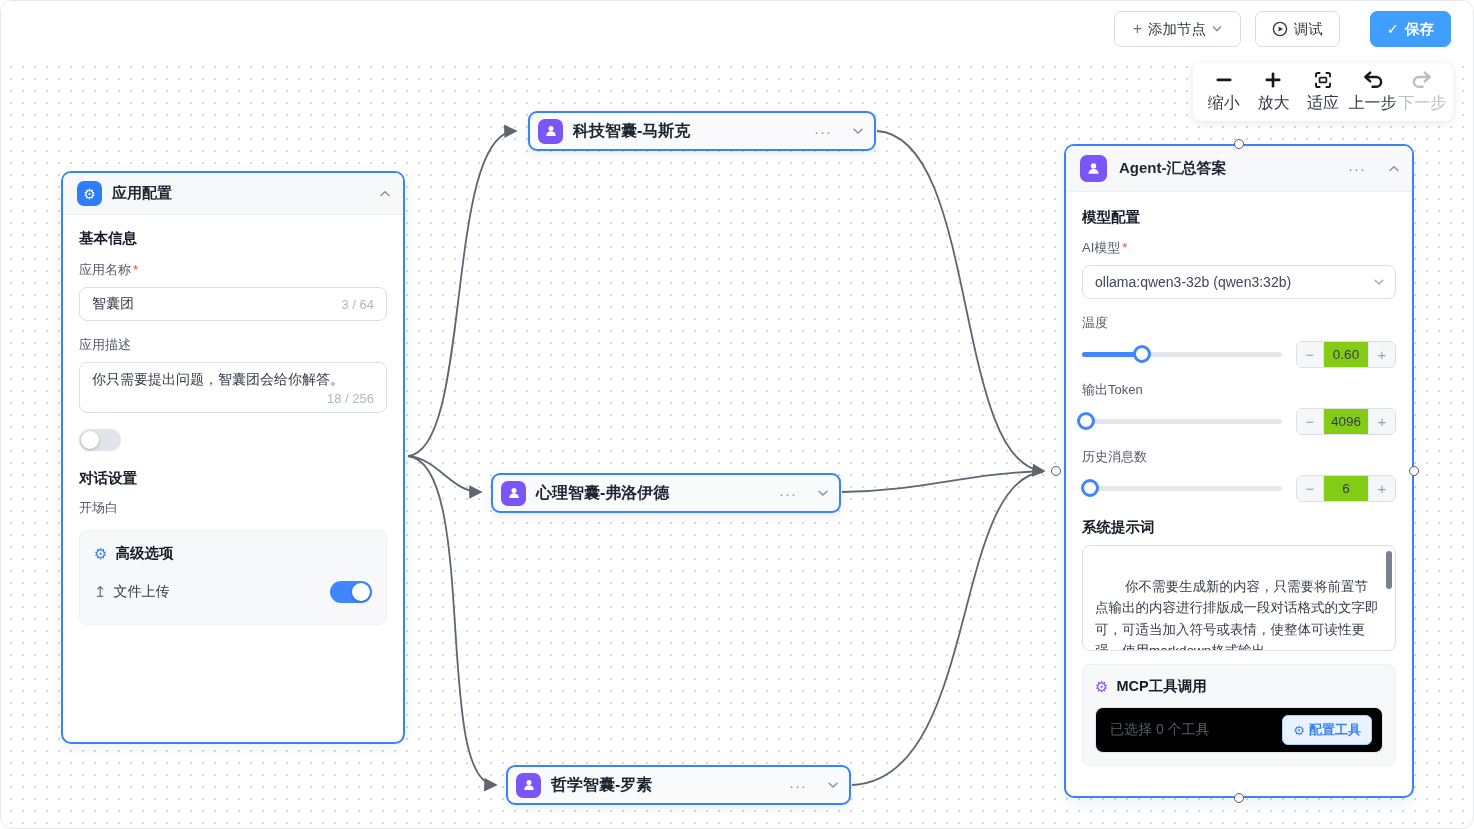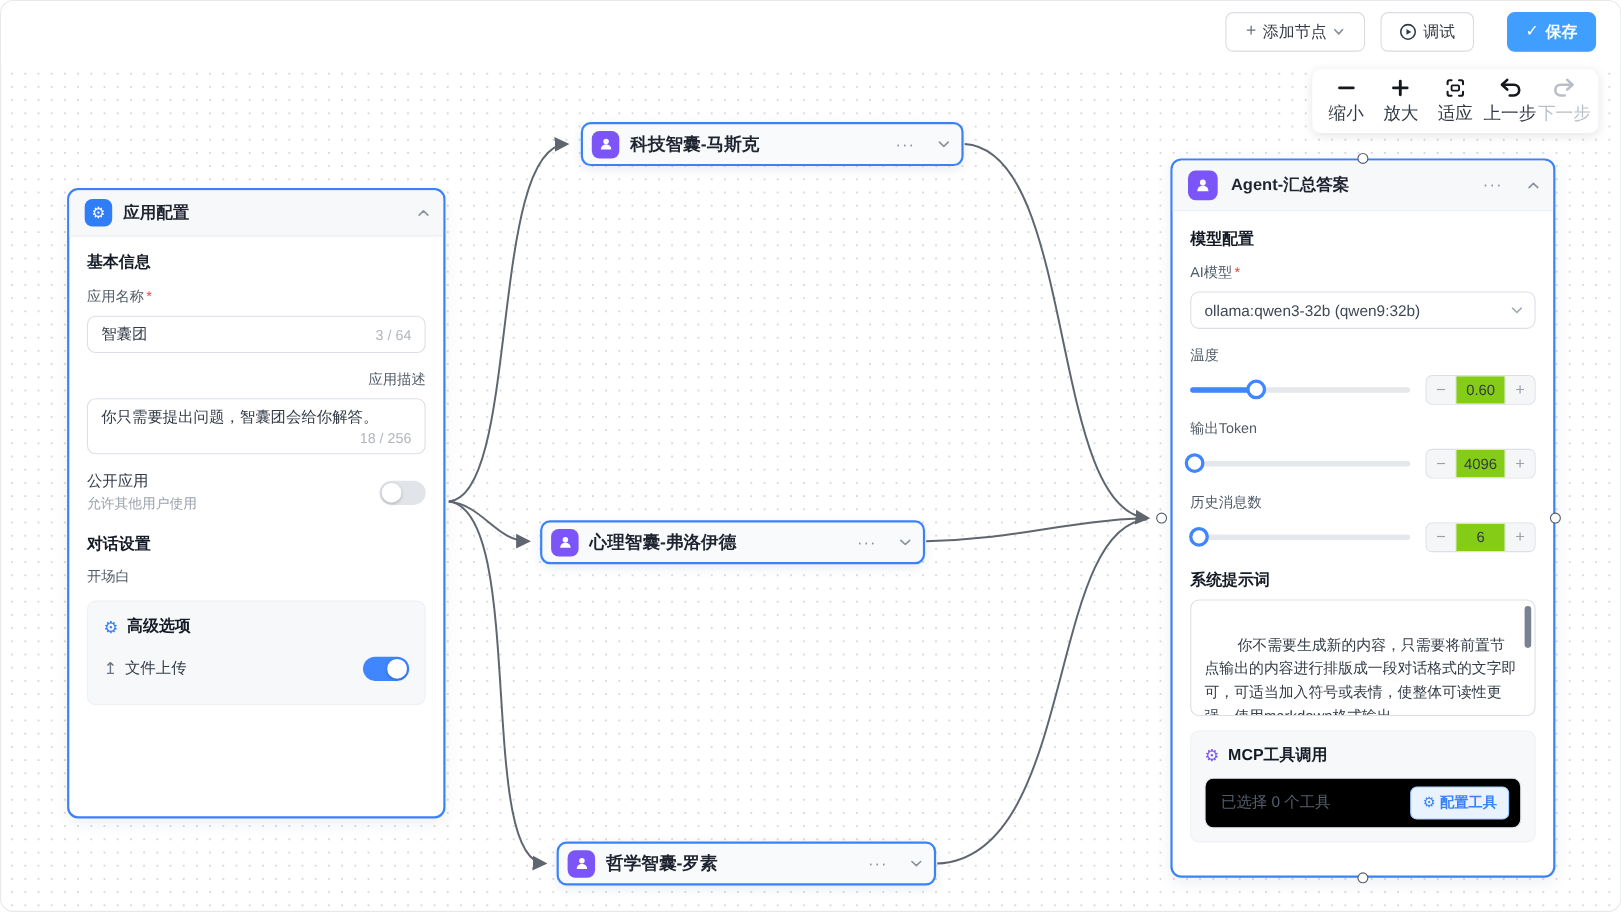--- a/index.html
+++ b/index.html
@@ -214,31 +214,27 @@
       <div class="section-title">基本信息</div>
 
       <div class="field-label" style="margin-top:13px;">
         <span>应用名称</span><span class="req">*</span>
       </div>
       <div class="tbox input-row">
         <span class="val">智囊团</span>
         <span class="counter">3 / 64</span>
       </div>
 
-      <div class="field-label" style="margin-top:15px;text-align:right;">应用描述</div>
+      <div class="field-label" style="margin-top:15px;">应用描述</div>
       <div class="tbox desc-box">
         <span>你只需要提出问题，智囊团会给你解答。</span>
         <span class="counter">18 / 256</span>
       </div>
 
       <div class="pub-row">
-        <div class="pub-texts">
-          <div class="pub-title">公开应用</div>
-          <div class="pub-sub">允许其他用户使用</div>
-        </div>
         <div class="toggle off">
             <div class="knob"></div>
           </div>
       </div>
 
       <div class="section-title" style="margin-top:18px;">对话设置</div>
       <div class="field-label" style="margin-top:11px;">开场白</div>
 
       <div class="adv-card">
         <div class="adv-head">
@@ -320,21 +316,21 @@
           </svg>
       </span>
     </div>
     <div class="agent-body">
       <div class="section-title" style="margin-top:4px;">模型配置</div>
 
       <div class="field-label mt12">
         <span>AI模型</span><span class="req">*</span>
       </div>
       <div class="tbox select-box">
-        <span class="val">ollama:qwen3-32b (qwen9:32b)</span>
+        <span class="val">ollama:qwen3-32b (qwen3:32b)</span>
         <span class="chev">
           <svg width="12" height="10" viewBox="0 0 12 10">
               <polyline points="2,3.2 6,7 10,3.2" fill="none" stroke="#a6adb8" stroke-width="1.5" stroke-linecap="round" stroke-linejoin="round"></polyline>
             </svg>
         </span>
       </div>
 
       <div class="field-label mt16">温度</div>
       <div class="slider-row">
         <div class="slider">

